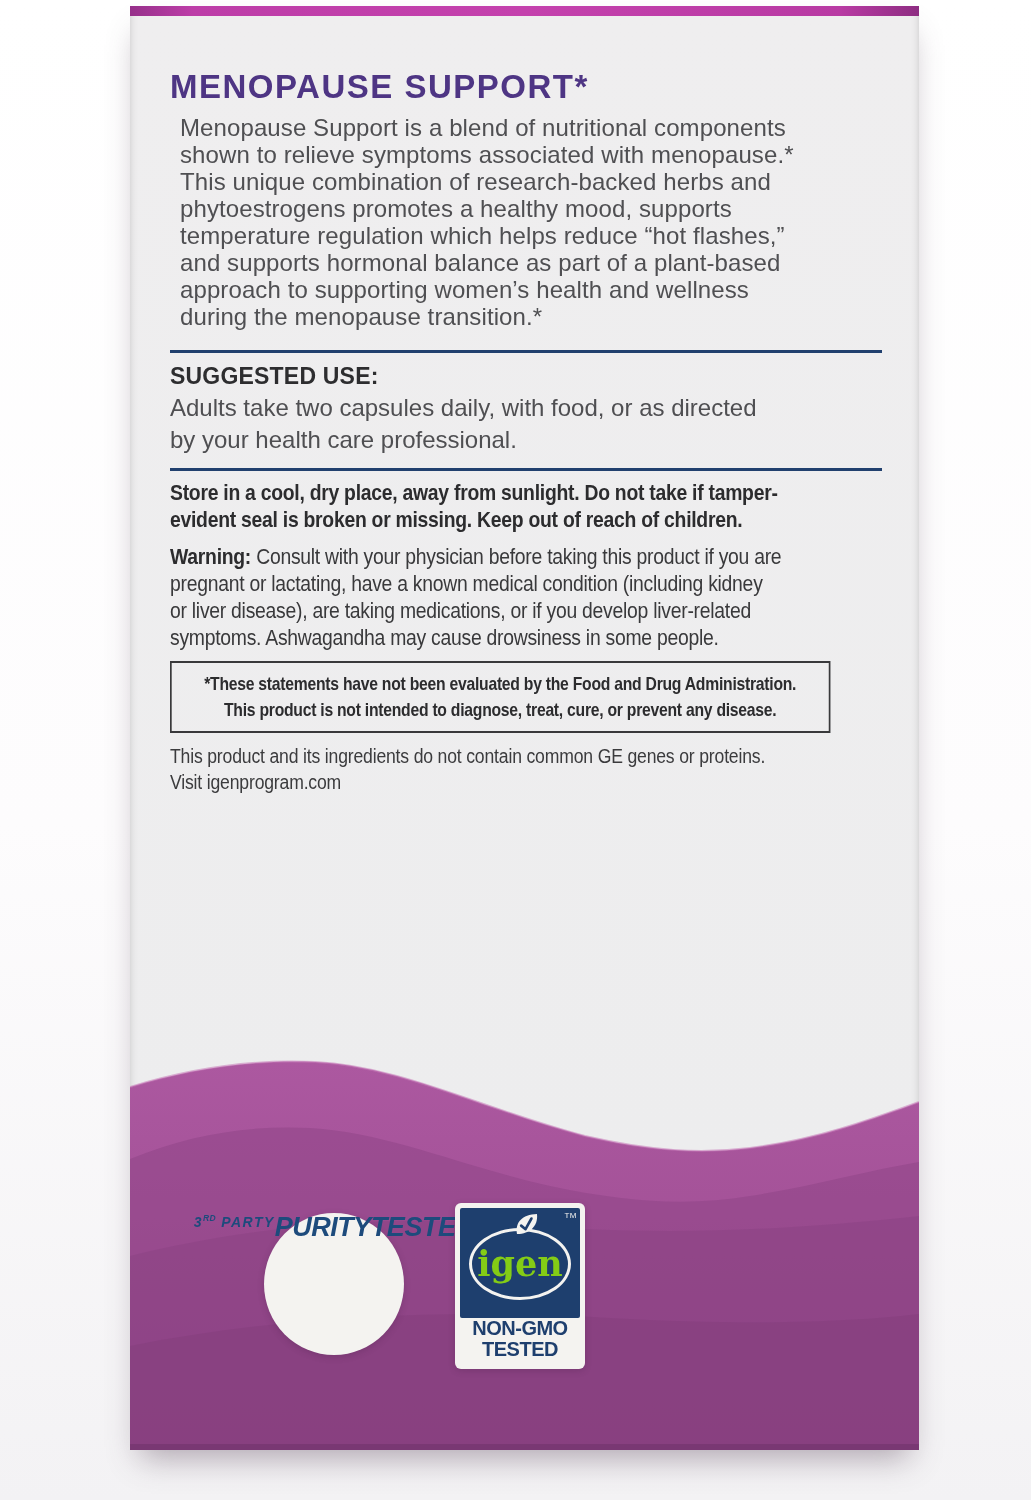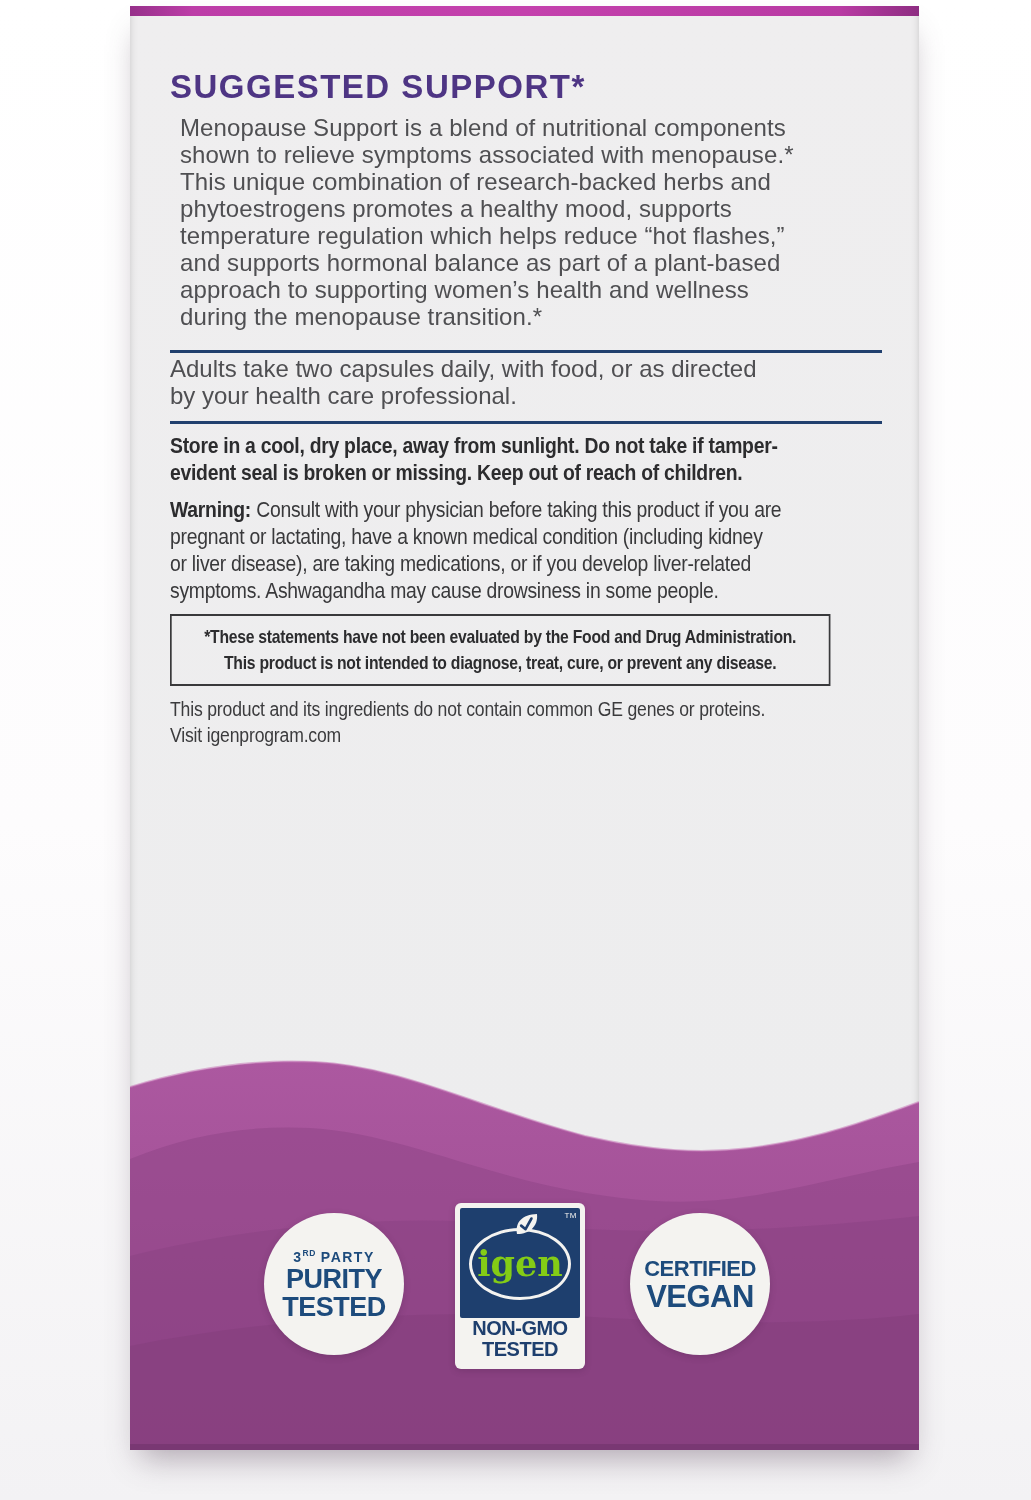--- a/index.html
+++ b/index.html
@@ -16,38 +16,38 @@
        background:linear-gradient(90deg,#96308a 0%,#bd3da8 8%,#c441ad 50%,#b83aa3 90%,#8e2d82 100%);}
   
   .content{position:absolute;left:40px;top:0;width:712px;color:#4e4e50;}
   .pre{white-space:pre-line;}
   h1.title{margin:62px 0 0;font-size:33px;line-height:38px;font-weight:700;
        color:#4e3584;letter-spacing:1.5px;}
   .desc{margin:8px 10px 0;font-size:24px;line-height:27px;letter-spacing:.1px;color:#4f4f52;}
   .rule{margin-top:20px;height:3px;background:#21406e;}
   .rule2{margin-top:12px;height:3px;background:#21406e;}
   h2.use-h{margin:10px 0 0;font-size:23px;line-height:27px;font-weight:700;color:#2d2d2f;letter-spacing:.2px;}
-  .use-t{margin:2px 0 0;font-size:24px;line-height:27px;color:#4f4f52;}
+  .use-t{margin:2px 0 0;font-size:24px;line-height:32px;color:#4f4f52;}
   
   .cond{transform:scaleX(.88);transform-origin:0 0;width:810px;}
   .storage{margin:8px 0 0;font-size:22px;line-height:27px;font-weight:700;
        letter-spacing:-.3px;color:#2c2c2e;}
   .warning{margin:10px 0 0;font-size:22px;line-height:27px;letter-spacing:-.3px;color:#39393b;}
   .warning b{font-weight:700;color:#2c2c2e;}
   .fda-box{margin:10px 0 0;width:777px;transform:scaleX(.85);transform-origin:0 0;
        border:2px solid #39393b;box-sizing:border-box;padding:8px 6px;}
   .fda-box p{margin:0;text-align:center;font-size:18.5px;line-height:26px;font-weight:700;
        letter-spacing:-.3px;color:#2c2c2e;}
   .gmo{margin:10px 0 0;font-size:20px;line-height:26px;letter-spacing:-.2px;color:#3b3b3d;}
   
   .wave{position:absolute;left:0;top:1040px;width:789px;height:404px;display:block;}
   
   .badge{position:absolute;z-index:5;color:#1d4b7c;text-align:center;}
-  .circle{background:#f4f3f0;border-radius:50%;display:flex;flex-direction:column;
-       justify-content:center;box-shadow:0 2px 6px rgba(70,30,70,.25);}
+  .circle{background:#f4f3f0;border-radius:50%;display:flex;
+       justify-content:center;box-shadow:0 2px 6px rgba(70,30,70,.25);font-style:italic;}
   .purity{left:134px;top:1207px;width:140px;height:142px;}
   .vegan{left:500px;top:1207px;width:140px;height:142px;}
   .b-small{font-size:14px;font-weight:700;letter-spacing:1.5px;}
   .b-small sup{font-size:8.5px;vertical-align:6px;letter-spacing:.5px;}
   .b-small .sp{margin-left:5px;}
   .b-big{font-size:27px;line-height:28px;font-weight:800;letter-spacing:-.5px;}
   .b-mid{font-size:22px;line-height:24px;font-weight:800;letter-spacing:-.5px;}
   .b-big2{font-size:31px;line-height:31px;font-weight:800;letter-spacing:-.5px;}
   
   .igen{left:325px;top:1197px;width:130px;height:166px;background:#f4f3f0;
@@ -64,33 +64,34 @@
        letter-spacing:-.5px;color:#1e3f6e;}
 </style>
 </head>
 <body>
 
 <div class="stage">
   <div class="box">
     <div class="top-strip"></div>
 
     <div class="content">
-      <h1 class="title">SUGGESTED SUPPORT*</h1>
+      <h1 class="title">MENOPAUSE SUPPORT*</h1>
 
       <p class="desc pre">Menopause Support is a blend of nutritional components
 shown to relieve symptoms associated with menopause.*
 This unique combination of research-backed herbs and
 phytoestrogens promotes a healthy mood, supports
 temperature regulation which helps reduce  “hot flashes,”
 and supports hormonal balance as part of a plant-based
 approach to supporting women’s health and wellness
 during the menopause transition.*</p>
 
       <div class="rule"></div>
 
+      <h2 class="use-h">SUGGESTED USE:</h2>
       <p class="use-t pre">Adults take two capsules daily, with food, or as directed
 by your health care professional.</p>
 
       <div class="rule2"></div>
 
       <p class="cond storage pre">Store in a cool, dry place, away from sunlight. Do not take if tamper-
 evident seal is broken or missing. Keep out of reach of children.</p>
 
       <p class="cond warning"><b>Warning:</b><span class="pre"> Consult with your physician before taking this product if you are
 pregnant or lactating, have a known medical condition (including kidney
@@ -137,18 +138,14 @@
           <polyline points="6,12 10,16 17,6" fill="none" stroke="#1e3f6e" stroke-width="2.6" stroke-linecap="round" stroke-linejoin="round"></polyline>
         </svg>
         <span class="igen-tm">TM</span>
       </div>
       <div class="igen-bottom">
         <div>NON-GMO</div>
         <div>TESTED</div>
       </div>
     </div>
 
-    <div class="badge circle vegan">
-      <div class="b-mid">CERTIFIED</div>
-      <div class="b-big2">VEGAN</div>
-    </div>
   </div>
 </div>
 
 </body></html>

